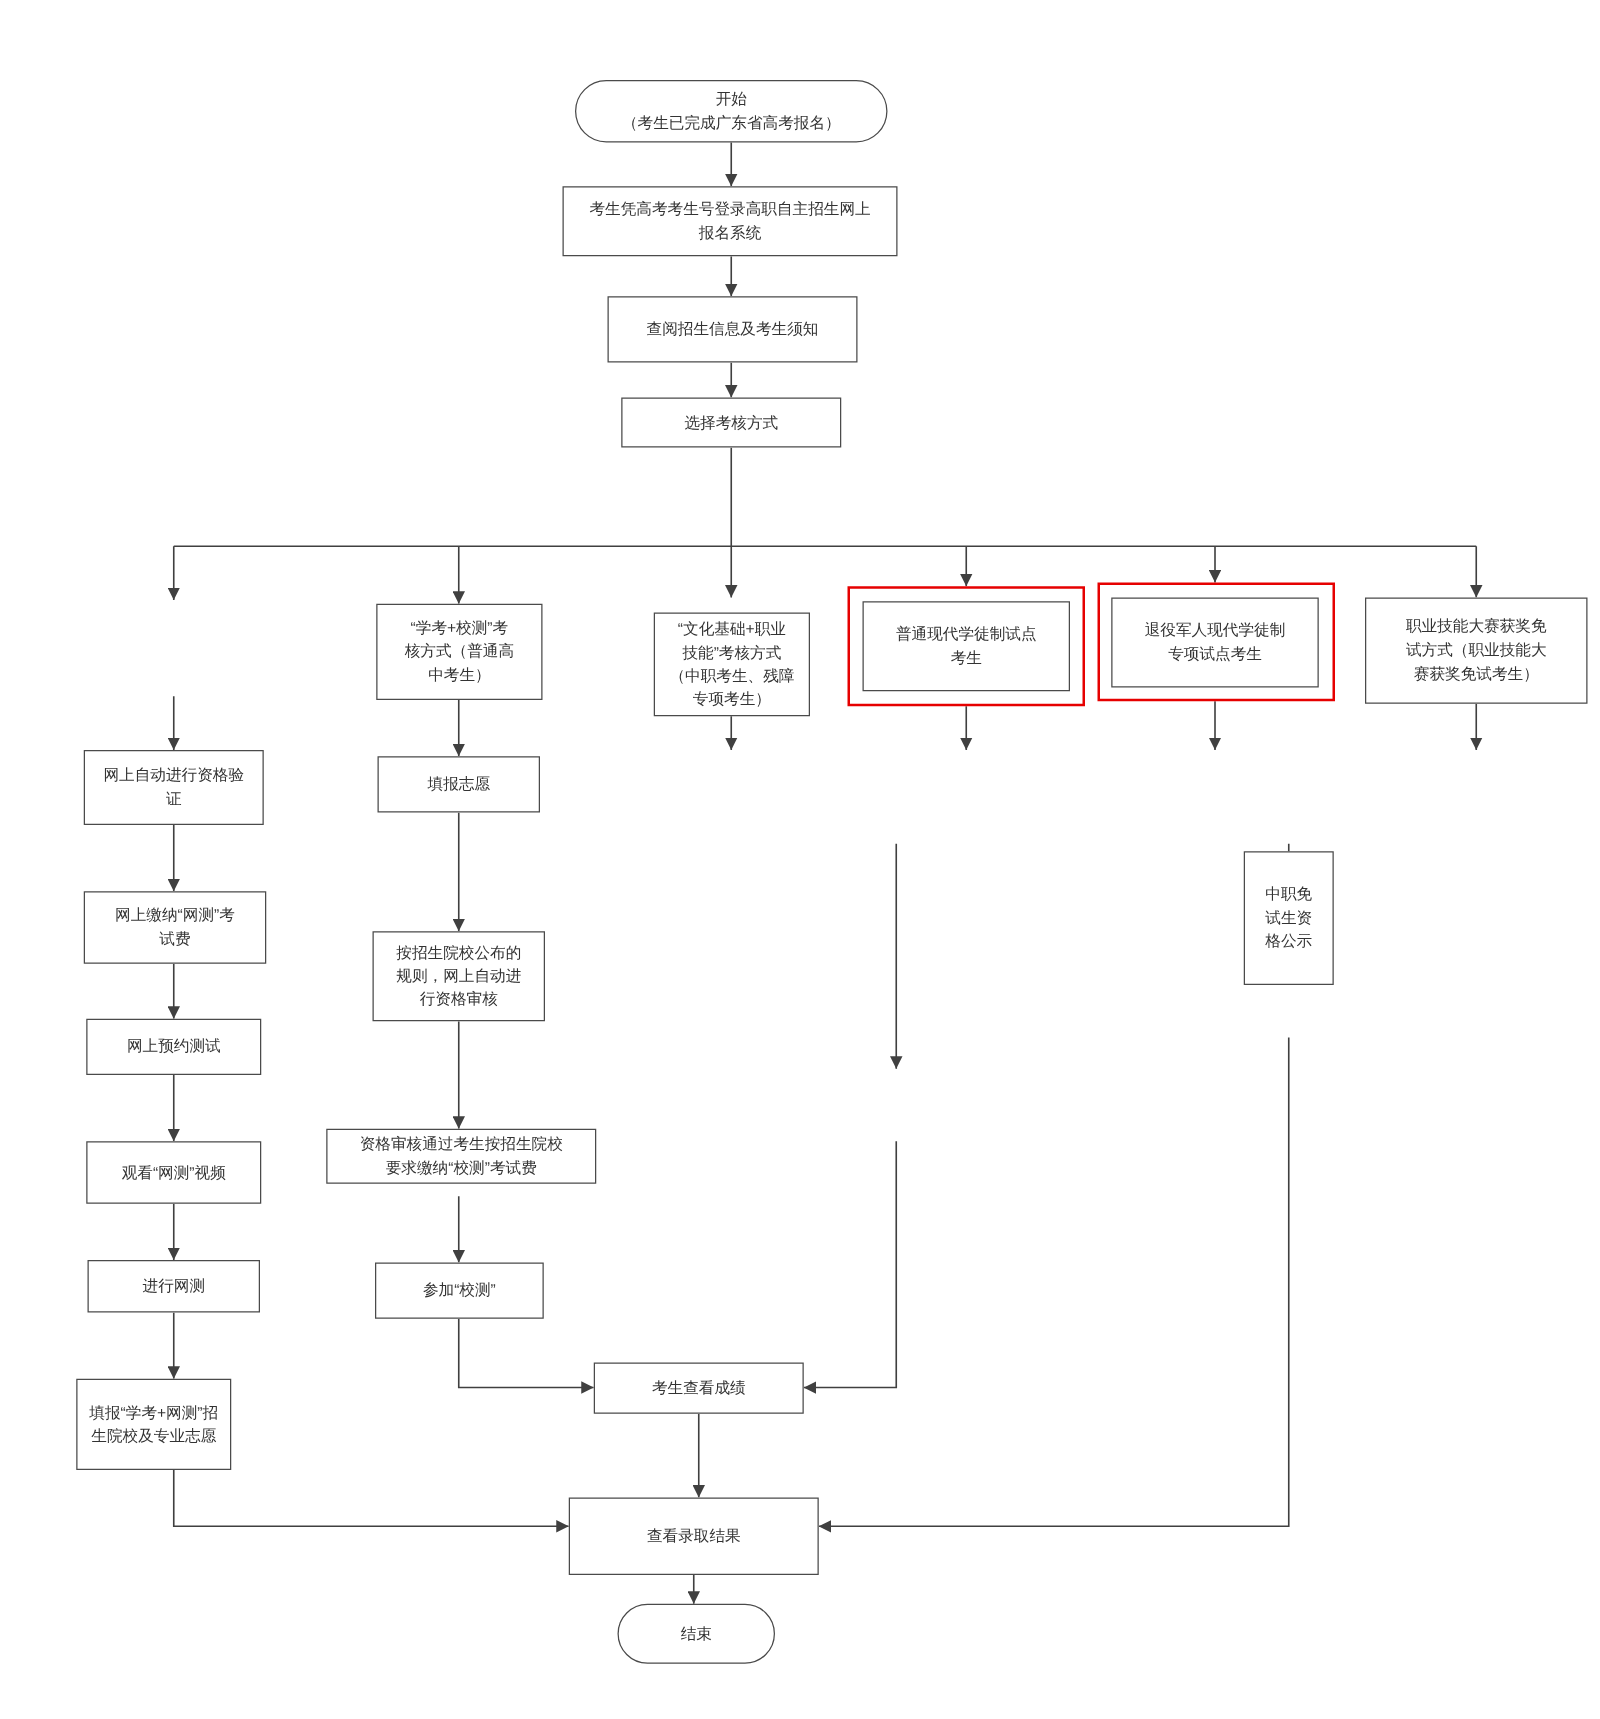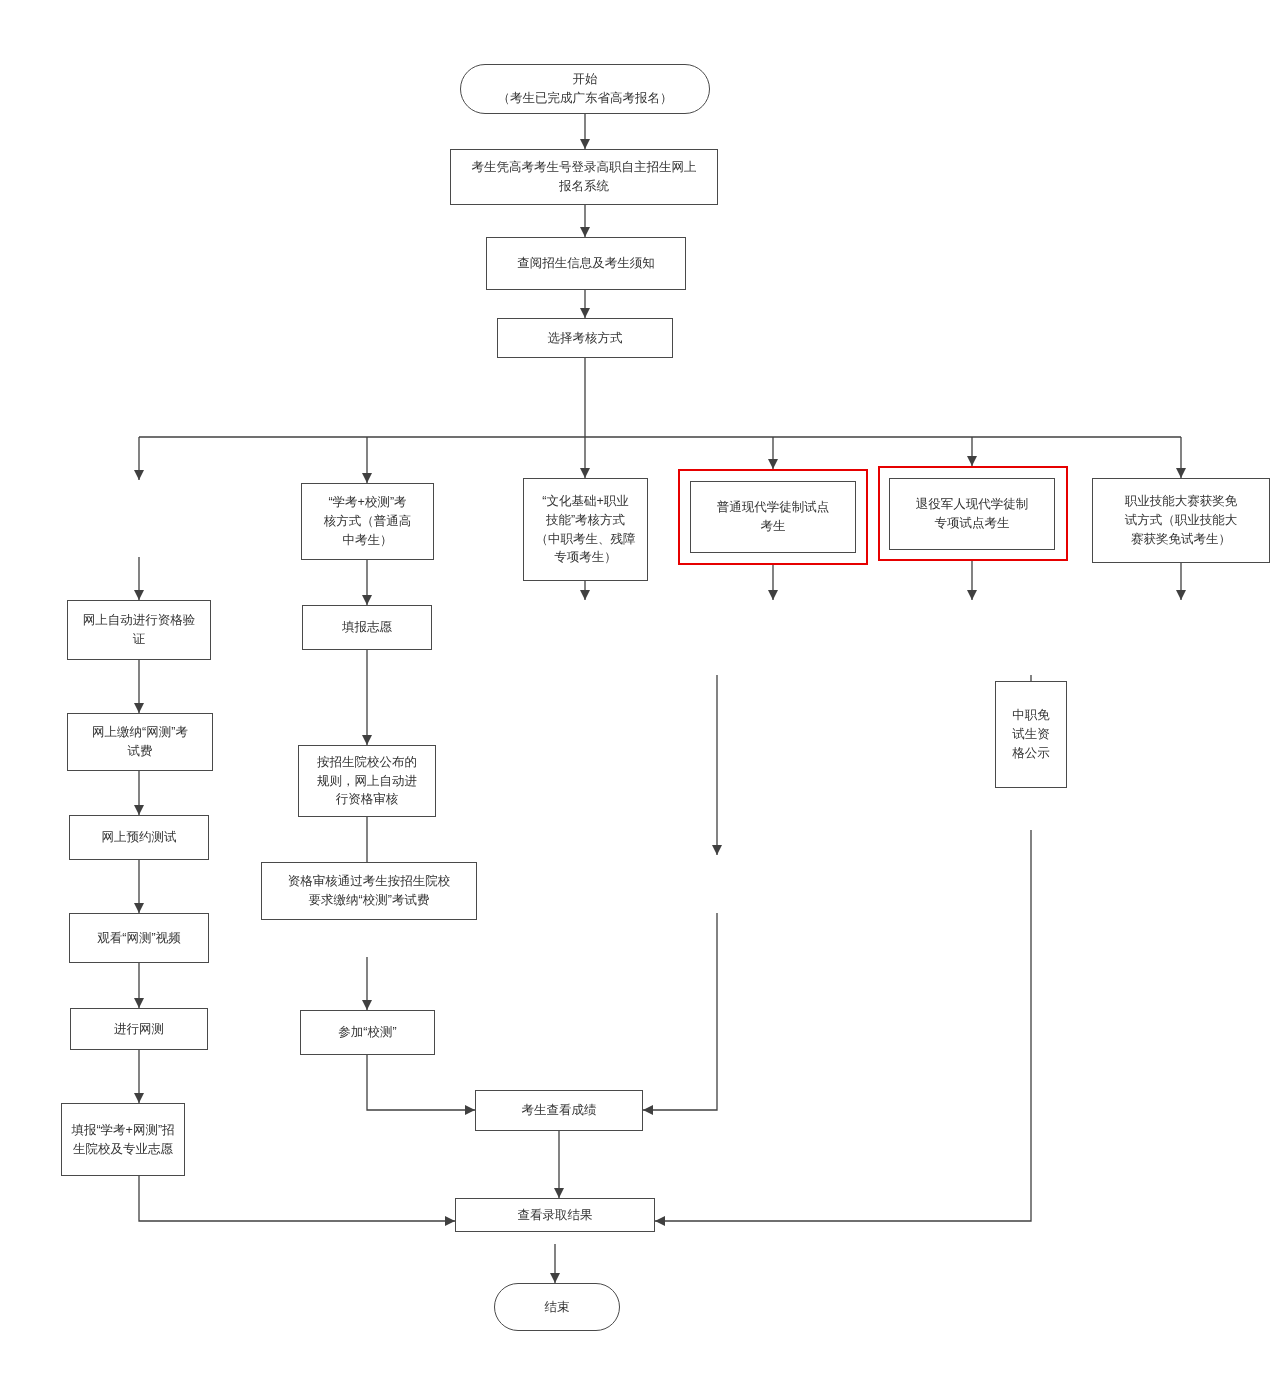--- a/index.html
+++ b/index.html
@@ -114,21 +114,21 @@
   <div class="node stadium" style="left:460px;top:64px;width:250px;height:50px">开始
 （考生已完成广东省高考报名）</div>
   <div class="node" style="left:450px;top:149px;width:268px;height:56px">考生凭高考考生号登录高职自主招生网上
 报名系统</div>
   <div class="node" style="left:486px;top:237px;width:200px;height:53px">查阅招生信息及考生须知</div>
   <div class="node" style="left:497px;top:318px;width:176px;height:40px">选择考核方式</div>
 
   <div class="node" style="left:301px;top:483px;width:133px;height:77px">“学考+校测”考
 核方式（普通高
 中考生）</div>
-  <div class="node" style="left:523px;top:478px;width:125px;height:103px">“文化基础+职业
+  <div class="node" style="left:523px;top:490px;width:125px;height:83px">“文化基础+职业
 技能”考核方式
 （中职考生、残障
 专项考生）</div>
   <div class="node" style="left:690px;top:481px;width:166px;height:72px">普通现代学徒制试点
 考生</div>
   <div class="node" style="left:889px;top:478px;width:166px;height:72px">退役军人现代学徒制
 专项试点考生</div>
   <div class="node" style="left:1092px;top:478px;width:178px;height:85px">职业技能大赛获奖免
 试方式（职业技能大
 赛获奖免试考生）</div>
@@ -140,25 +140,25 @@
   <div class="node" style="left:69px;top:815px;width:140px;height:45px">网上预约测试</div>
   <div class="node" style="left:69px;top:913px;width:140px;height:50px">观看“网测”视频</div>
   <div class="node" style="left:70px;top:1008px;width:138px;height:42px">进行网测</div>
   <div class="node" style="left:61px;top:1103px;width:124px;height:73px">填报“学考+网测”招
 生院校及专业志愿</div>
 
   <div class="node" style="left:302px;top:605px;width:130px;height:45px">填报志愿</div>
   <div class="node" style="left:298px;top:745px;width:138px;height:72px">按招生院校公布的
 规则，网上自动进
 行资格审核</div>
-  <div class="node" style="left:261px;top:862px;width:216px;height:58px">资格审核通过考生按招生院校
+  <div class="node" style="left:261px;top:903px;width:216px;height:44px">资格审核通过考生按招生院校
 要求缴纳“校测”考试费</div>
   <div class="node" style="left:300px;top:1010px;width:135px;height:45px">参加“校测”</div>
 
   <div class="node" style="left:995px;top:681px;width:72px;height:107px">中职免
 试生资
 格公示</div>
 
   <div class="node" style="left:475px;top:1090px;width:168px;height:41px">考生查看成绩</div>
-  <div class="node" style="left:455px;top:1198px;width:200px;height:34px">查看录取结果</div>
+  <div class="node" style="left:455px;top:1198px;width:200px;height:62px">查看录取结果</div>
   <div class="node stadium" style="left:494px;top:1283px;width:126px;height:48px">结束</div>
 
 </div>
 
 </body></html>

